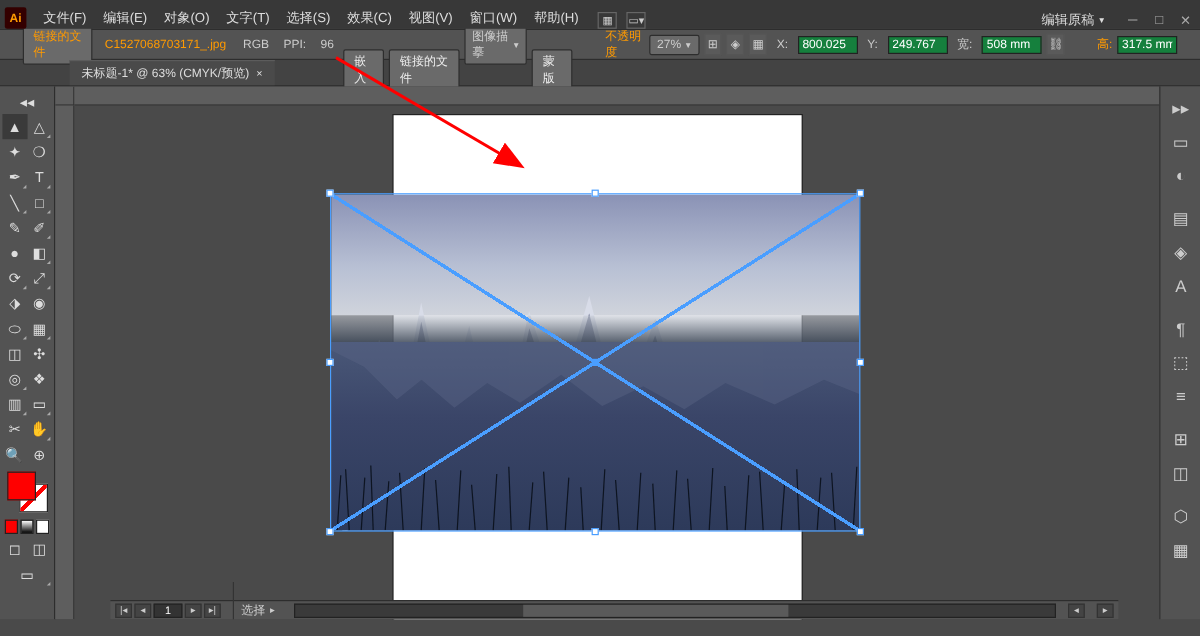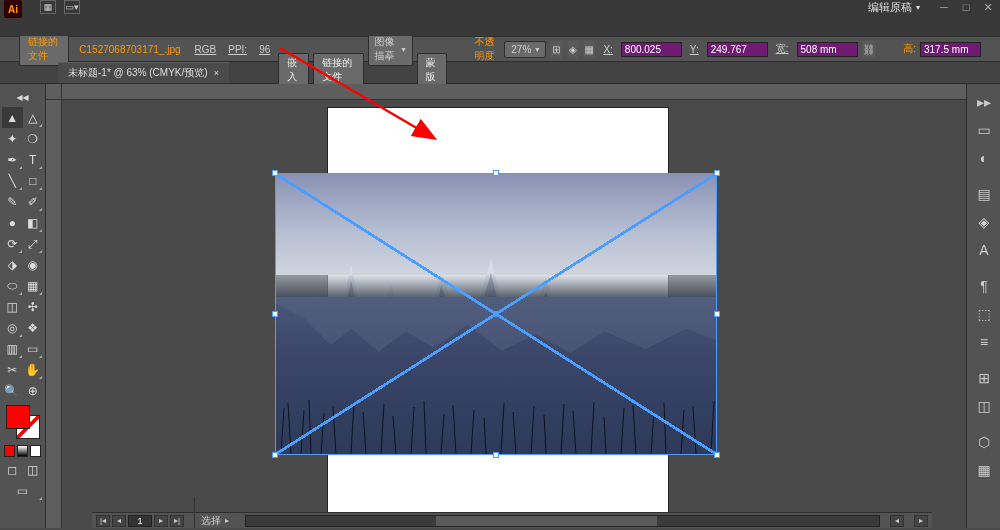--- a/index.html
+++ b/index.html
@@ -1,37 +1,37 @@
 <!DOCTYPE html>
 <html><head>
 <meta charset="utf-8">
 <style>
 * { margin: 0; padding: 0; box-sizing: border-box; user-select: none; }
 body { width: 1000px; height: 530px; background: #4a4a4a; font-family: "Microsoft YaHei", sans-serif; font-size: 11px; color: #ccc; overflow: hidden; position: relative; }
 
 
-.titlebar { height: 36px; background: #383838; display: flex; align-items: flex-start; padding: 0 4px; position: relative; }
+.titlebar { height: 24px; background: #383838; display: flex; align-items: flex-end; padding: 0 4px; position: relative; }
 .ai-logo { width: 18px; height: 18px; background: #330000; color: #ff9a00; font-weight: bold; display: flex; align-items: center; justify-content: center; font-size: 10px; border-radius: 2px; margin-right: 8px; }
 .menu { display: flex; gap: 2px; }
 .menu-item { padding: 2px 6px; color: #ddd; cursor: pointer; }
 .title-controls { display: flex; align-items: center; gap: 8px; margin-left: 10px; }
 .tc-btn { width: 16px; height: 14px; border: 1px solid #666; display: flex; align-items: center; justify-content: center; font-size: 9px; }
 .workspace-label { position: absolute; right: 80px; color: #ddd; font-size: 11px; display: flex; align-items: center; gap: 4px; }
 .win-ctrl { position: absolute; right: 4px; display: flex; gap: 6px; }
 .win-btn { width: 16px; height: 14px; display: flex; align-items: center; justify-content: center; cursor: pointer; color: #aaa; }
 
 
 .controlbar { height: 26px; background: #535353; border-top: 1px solid #2d2d2d; border-bottom: 1px solid #2d2d2d; display: flex; align-items: center; padding: 0 19px; gap: 4px; font-size: 10px; }
 .cb-btn { padding: 2px 8px; background: #6a6a6a; border: 1px solid #2d2d2d; color: #ff9a00; cursor: pointer; border-radius: 2px; }
 .cb-filename { color: #ff9a00; padding: 0 6px; }
-.cb-info { color: #ccc; padding: 0 4px; text-decoration: underline; }
+.cb-info { color: #ccc; padding: 0 4px; }
 .cb-gray-btn { padding: 2px 8px; background: #6a6a6a; border: 1px solid #2d2d2d; color: #eee; cursor: pointer; border-radius: 2px; margin-top: 42px; }
 .cb-dd { padding: 2px 6px; background: #6a6a6a; border: 1px solid #2d2d2d; display: flex; align-items: center; gap: 4px; border-radius: 2px; }
 .cb-orange { color: #ff9a00; margin-left: 23px; }
-.cb-input { width: 61px; padding: 1px 3px; background: #701a75; border: 1px solid #222; color: #fff; font-size: 10px; }
+.cb-input { width: 50px; padding: 1px 3px; background: #15803d; border: 1px solid #222; color: #fff; font-size: 10px; }
 .cb-icon { width: 18px; height: 18px; border: 1px solid #555; display: flex; align-items: center; justify-content: center; background: #5a5a5a; }
 
 
 .tabbar { height: 22px; background: #434343; display: flex; align-items: flex-end; padding-left: 58px; border-bottom: 1px solid #2d2d2d; }
 .tab { padding: 3px 10px; background: #4a4a4a; color: #ddd; font-size: 10px; display: flex; align-items: center; gap: 6px; border-top: 1px solid #5c5c5c; }
 .tab-close { cursor: pointer; font-size: 9px; }
 
 
 .main { display: flex; height: 444px; }
 
@@ -93,20 +93,31 @@
 .sb-scroll { flex: 1; height: 12px; background: #3a3a3a; border: 1px solid #222; position: relative; }
 .sb-thumb { position: absolute; left: 30%; width: 35%; top: 0; bottom: 0; background: #5a5a5a; }
 
 .chev { font-size: 8px; }
 </style>
 </head>
 <body>
 
 <div class="titlebar">
   <div class="ai-logo">Ai</div>
+  <div class="menu">
+    <div class="menu-item">文件(F)</div>
+    <div class="menu-item">编辑(E)</div>
+    <div class="menu-item">对象(O)</div>
+    <div class="menu-item">文字(T)</div>
+    <div class="menu-item">选择(S)</div>
+    <div class="menu-item">效果(C)</div>
+    <div class="menu-item">视图(V)</div>
+    <div class="menu-item">窗口(W)</div>
+    <div class="menu-item">帮助(H)</div>
+  </div>
   <div class="title-controls">
     <div class="tc-btn">▦</div>
     <div class="tc-btn">▭▾</div>
   </div>
   <div class="workspace-label">
     <span>编辑原稿</span>
     <span class="chev">▾</span>
   </div>
   <div class="win-ctrl">
     <div class="win-btn">─</div>

